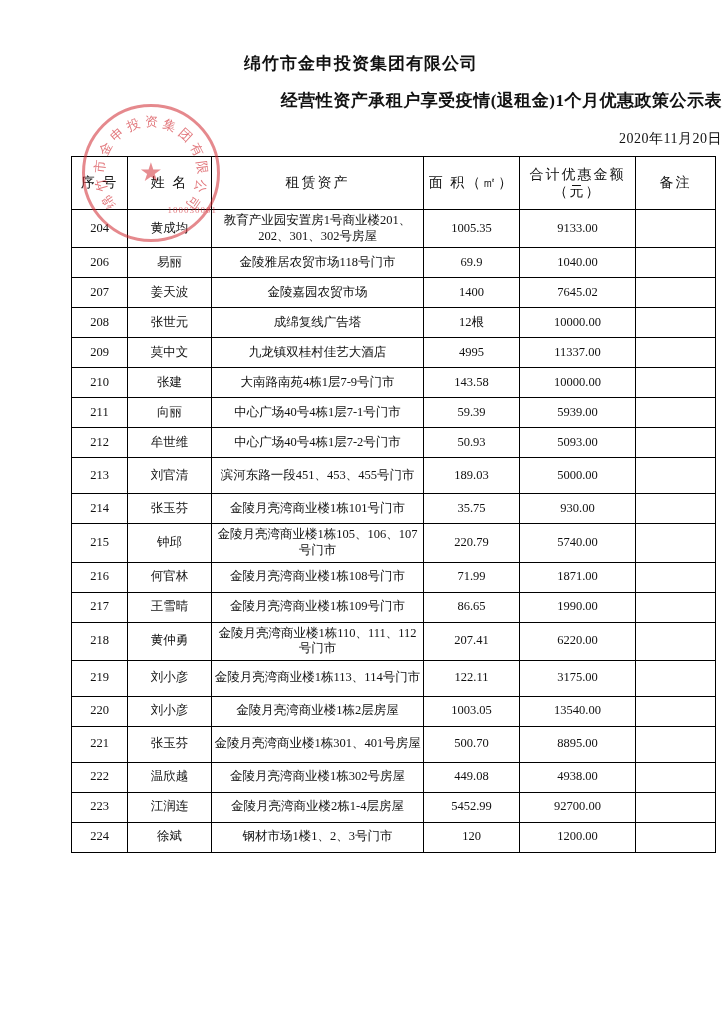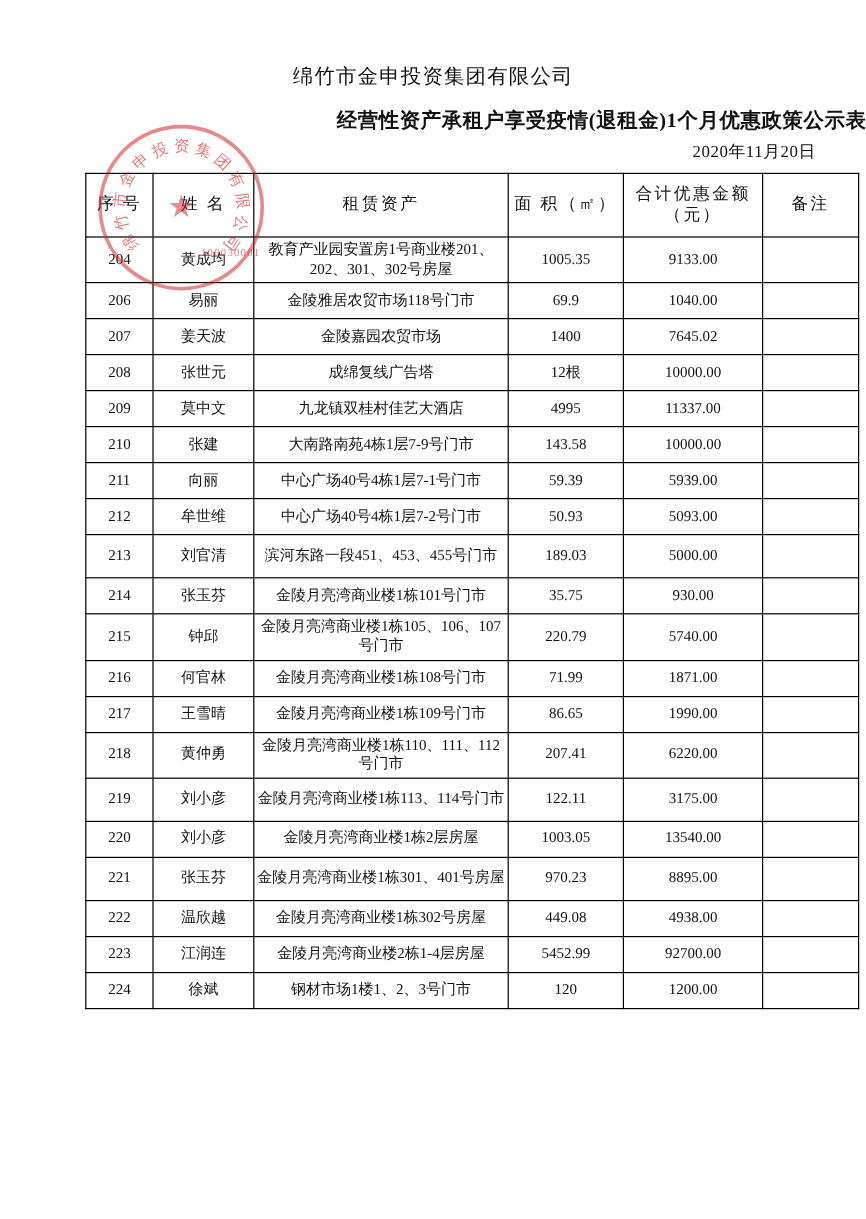--- a/index.html
+++ b/index.html
@@ -20,38 +20,37 @@
     position: relative;
     width: 722px;
     height: 1016px;
     box-sizing: border-box;
     padding: 0;
   }
 
   .doc-title {
     text-align: center;
     font-size: 17px;
-    font-weight: normal;
+    font-weight: bold;
     letter-spacing: 1px;
     margin-top: 52px;
   }
 
   .doc-subtitle {
     text-align: right;
     font-size: 17px;
     font-weight: bold;
     letter-spacing: 0.5px;
     margin-top: 14px;
   }
 
   .doc-date {
     text-align: right;
     font-size: 14px;
-    margin-top: 6px;
-    padding-right: 42px;
+    margin-top: 18px;
     letter-spacing: 0.5px;
   }
 
   .table-wrap {
     margin: 8px auto 0 auto;
     width: 644px;
   }
 
   table.main-table {
     border-collapse: collapse;
@@ -315,21 +314,21 @@
             <td class="name">刘小彦</td>
             <td class="asset">金陵月亮湾商业楼1栋2层房屋</td>
             <td class="area">1003.05</td>
             <td class="amount">13540.00</td>
             <td class="note"></td>
           </tr>
           <tr class="row-h2">
             <td class="idx">221</td>
             <td class="name">张玉芬</td>
             <td class="asset">金陵月亮湾商业楼1栋301、401号房屋</td>
-            <td class="area">970.23</td>
+            <td class="area">500.70</td>
             <td class="amount">8895.00</td>
             <td class="note"></td>
           </tr>
           <tr class="row-h1">
             <td class="idx">222</td>
             <td class="name">温欣越</td>
             <td class="asset">金陵月亮湾商业楼1栋302号房屋</td>
             <td class="area">449.08</td>
             <td class="amount">4938.00</td>
             <td class="note"></td>

